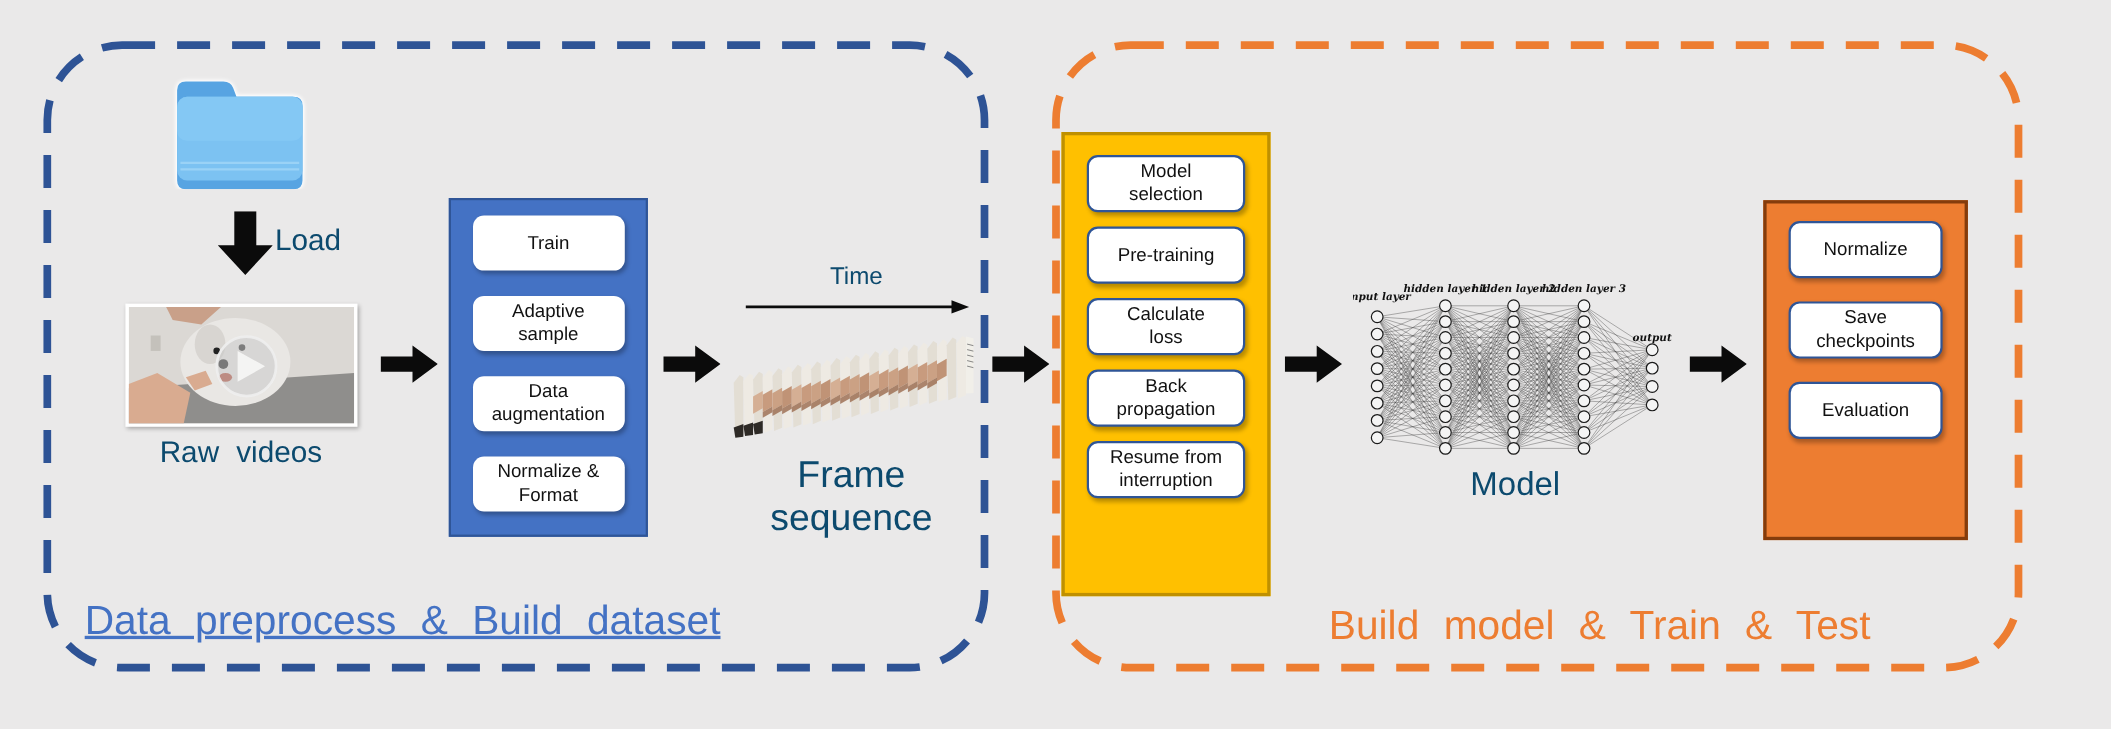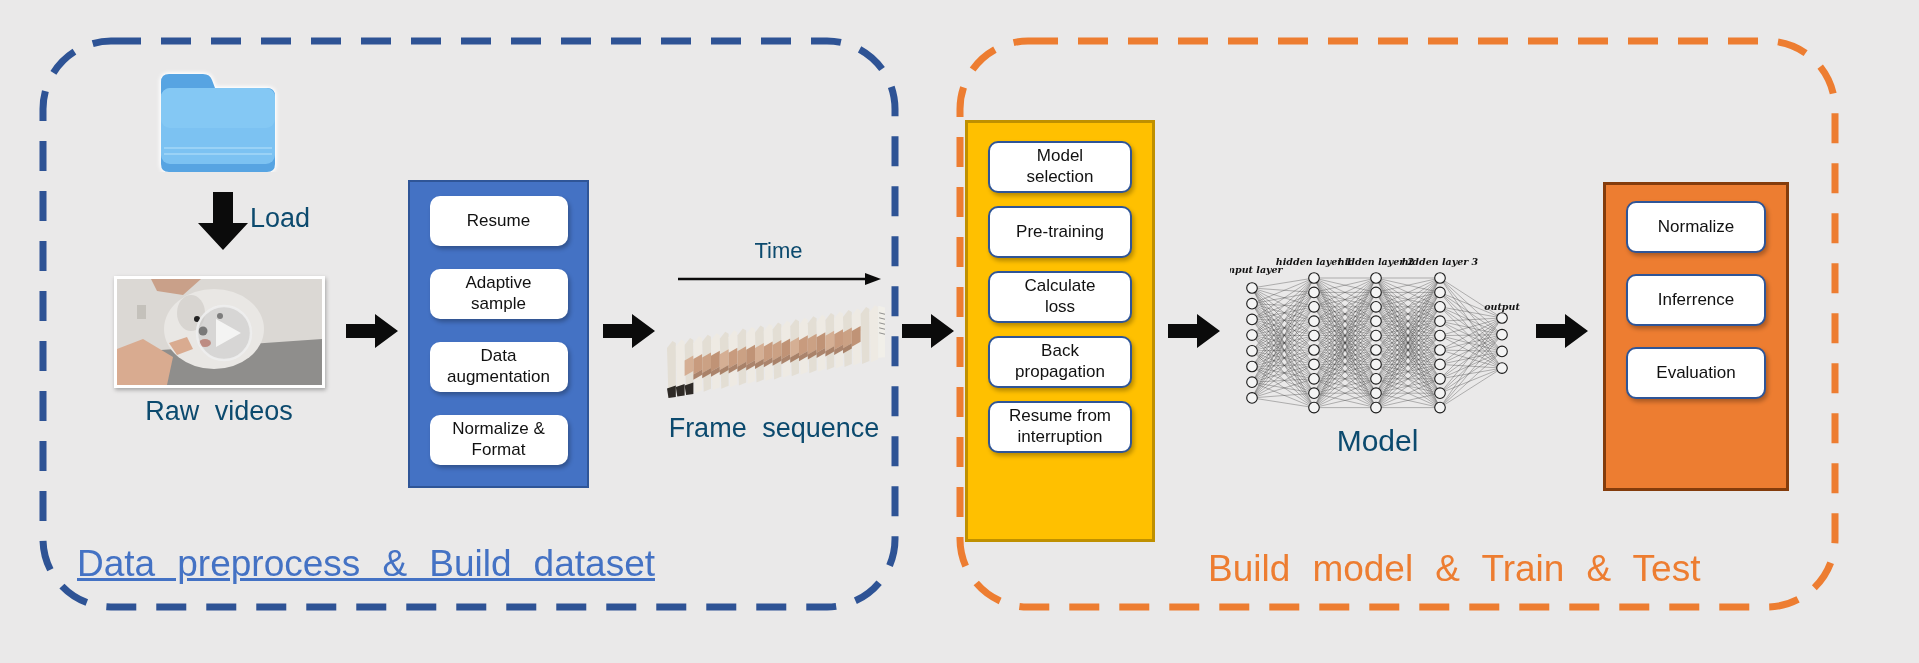--- a/index.html
+++ b/index.html
@@ -82,21 +82,21 @@
   </span>
   <div class="abs caption" style="left:110px; top:396px; width:218px; font-size:27px;">Raw videos</div>
 
   <span class="abs" style="left:346px; top:312px;">
     <svg width="52" height="38" viewBox="0 0 52 38">
         <polygon class="blockarrow" points="0,12 29,12 29,2 52,19 29,36 29,26 0,26"></polygon>
       </svg>
   </span>
 
   <div class="stepbox blue" style="left:408px; top:180px; width:181px; height:308px;">
-      <div class="pill">Resume</div>
+      <div class="pill">Train</div>
       <div class="pill">Adaptive
 sample</div>
       <div class="pill">Data
 augmentation</div>
       <div class="pill">Normalize &amp;
 Format</div>
     </div>
 
   <span class="abs" style="left:603px; top:312px;">
     <svg width="52" height="38" viewBox="0 0 52 38">
@@ -179,21 +179,21 @@
         <polygon points="197.60000000000002,27.9 203.056,20.9 206.40000000000003,22.9 206.40000000000003,74.9 199.10000000000002,77.9" fill="#e3ded4"></polygon>
         <polygon points="206.4,26.35 211.856,19.35 215.20000000000002,21.35 215.20000000000002,73.35 207.9,76.35" fill="#eeeae3"></polygon>
         <polygon points="215.20000000000002,19.799999999999997 223.20000000000002,21.799999999999997 223.20000000000002,71.19999999999999 215.20000000000002,71.8" fill="#f1efe9"></polygon>
         <line x1="216.20000000000002" y1="26.799999999999997" x2="222.20000000000002" y2="28.299999999999997" stroke="#777" stroke-width="0.8"></line>
         <line x1="216.20000000000002" y1="31.799999999999997" x2="222.20000000000002" y2="33.3" stroke="#777" stroke-width="0.8"></line>
         <line x1="216.20000000000002" y1="36.8" x2="222.20000000000002" y2="38.3" stroke="#777" stroke-width="0.8"></line>
         <line x1="216.20000000000002" y1="41.8" x2="222.20000000000002" y2="43.3" stroke="#777" stroke-width="0.8"></line>
         <line x1="216.20000000000002" y1="46.8" x2="222.20000000000002" y2="48.3" stroke="#777" stroke-width="0.8"></line>
       </svg>
   </span>
-  <div class="abs caption" style="left:663px; top:413px; width:222px; font-size:27px;">Frame sequence</div>
+  <div class="abs caption" style="left:663px; top:413px; width:222px; font-size:34px;">Frame sequence</div>
 
   <span class="abs" style="left:902px; top:312px;">
     <svg width="52" height="38" viewBox="0 0 52 38">
         <polygon class="blockarrow" points="0,12 29,12 29,2 52,19 29,36 29,26 0,26"></polygon>
       </svg>
   </span>
 
   <div class="stepbox yellow" style="left:965px; top:120px; width:190px; height:422px;">
       <div class="pill">Model
 selection</div>
@@ -586,19 +586,20 @@
   <div class="abs caption" style="left:1230px; top:424px; width:295px; font-size:30px;">Model</div>
 
   <span class="abs" style="left:1536px; top:312px;">
     <svg width="52" height="38" viewBox="0 0 52 38">
         <polygon class="blockarrow" points="0,12 29,12 29,2 52,19 29,36 29,26 0,26"></polygon>
       </svg>
   </span>
 
   <div class="stepbox orange" style="left:1603px; top:182px; width:186px; height:309px;">
       <div class="pill">Normalize</div>
-      <div class="pill">Inferrence</div>
+      <div class="pill">Save
+checkpoints</div>
       <div class="pill">Evaluation</div>
     </div>
 
   <div class="abs region-label blue" style="left:77px; top:543px;text-decoration:underline;">Data preprocess &amp; Build dataset</div>
   <div class="abs region-label orange" style="left:1208px; top:548px;">Build model &amp; Train &amp; Test</div>
 </div>
 
 </body></html>

